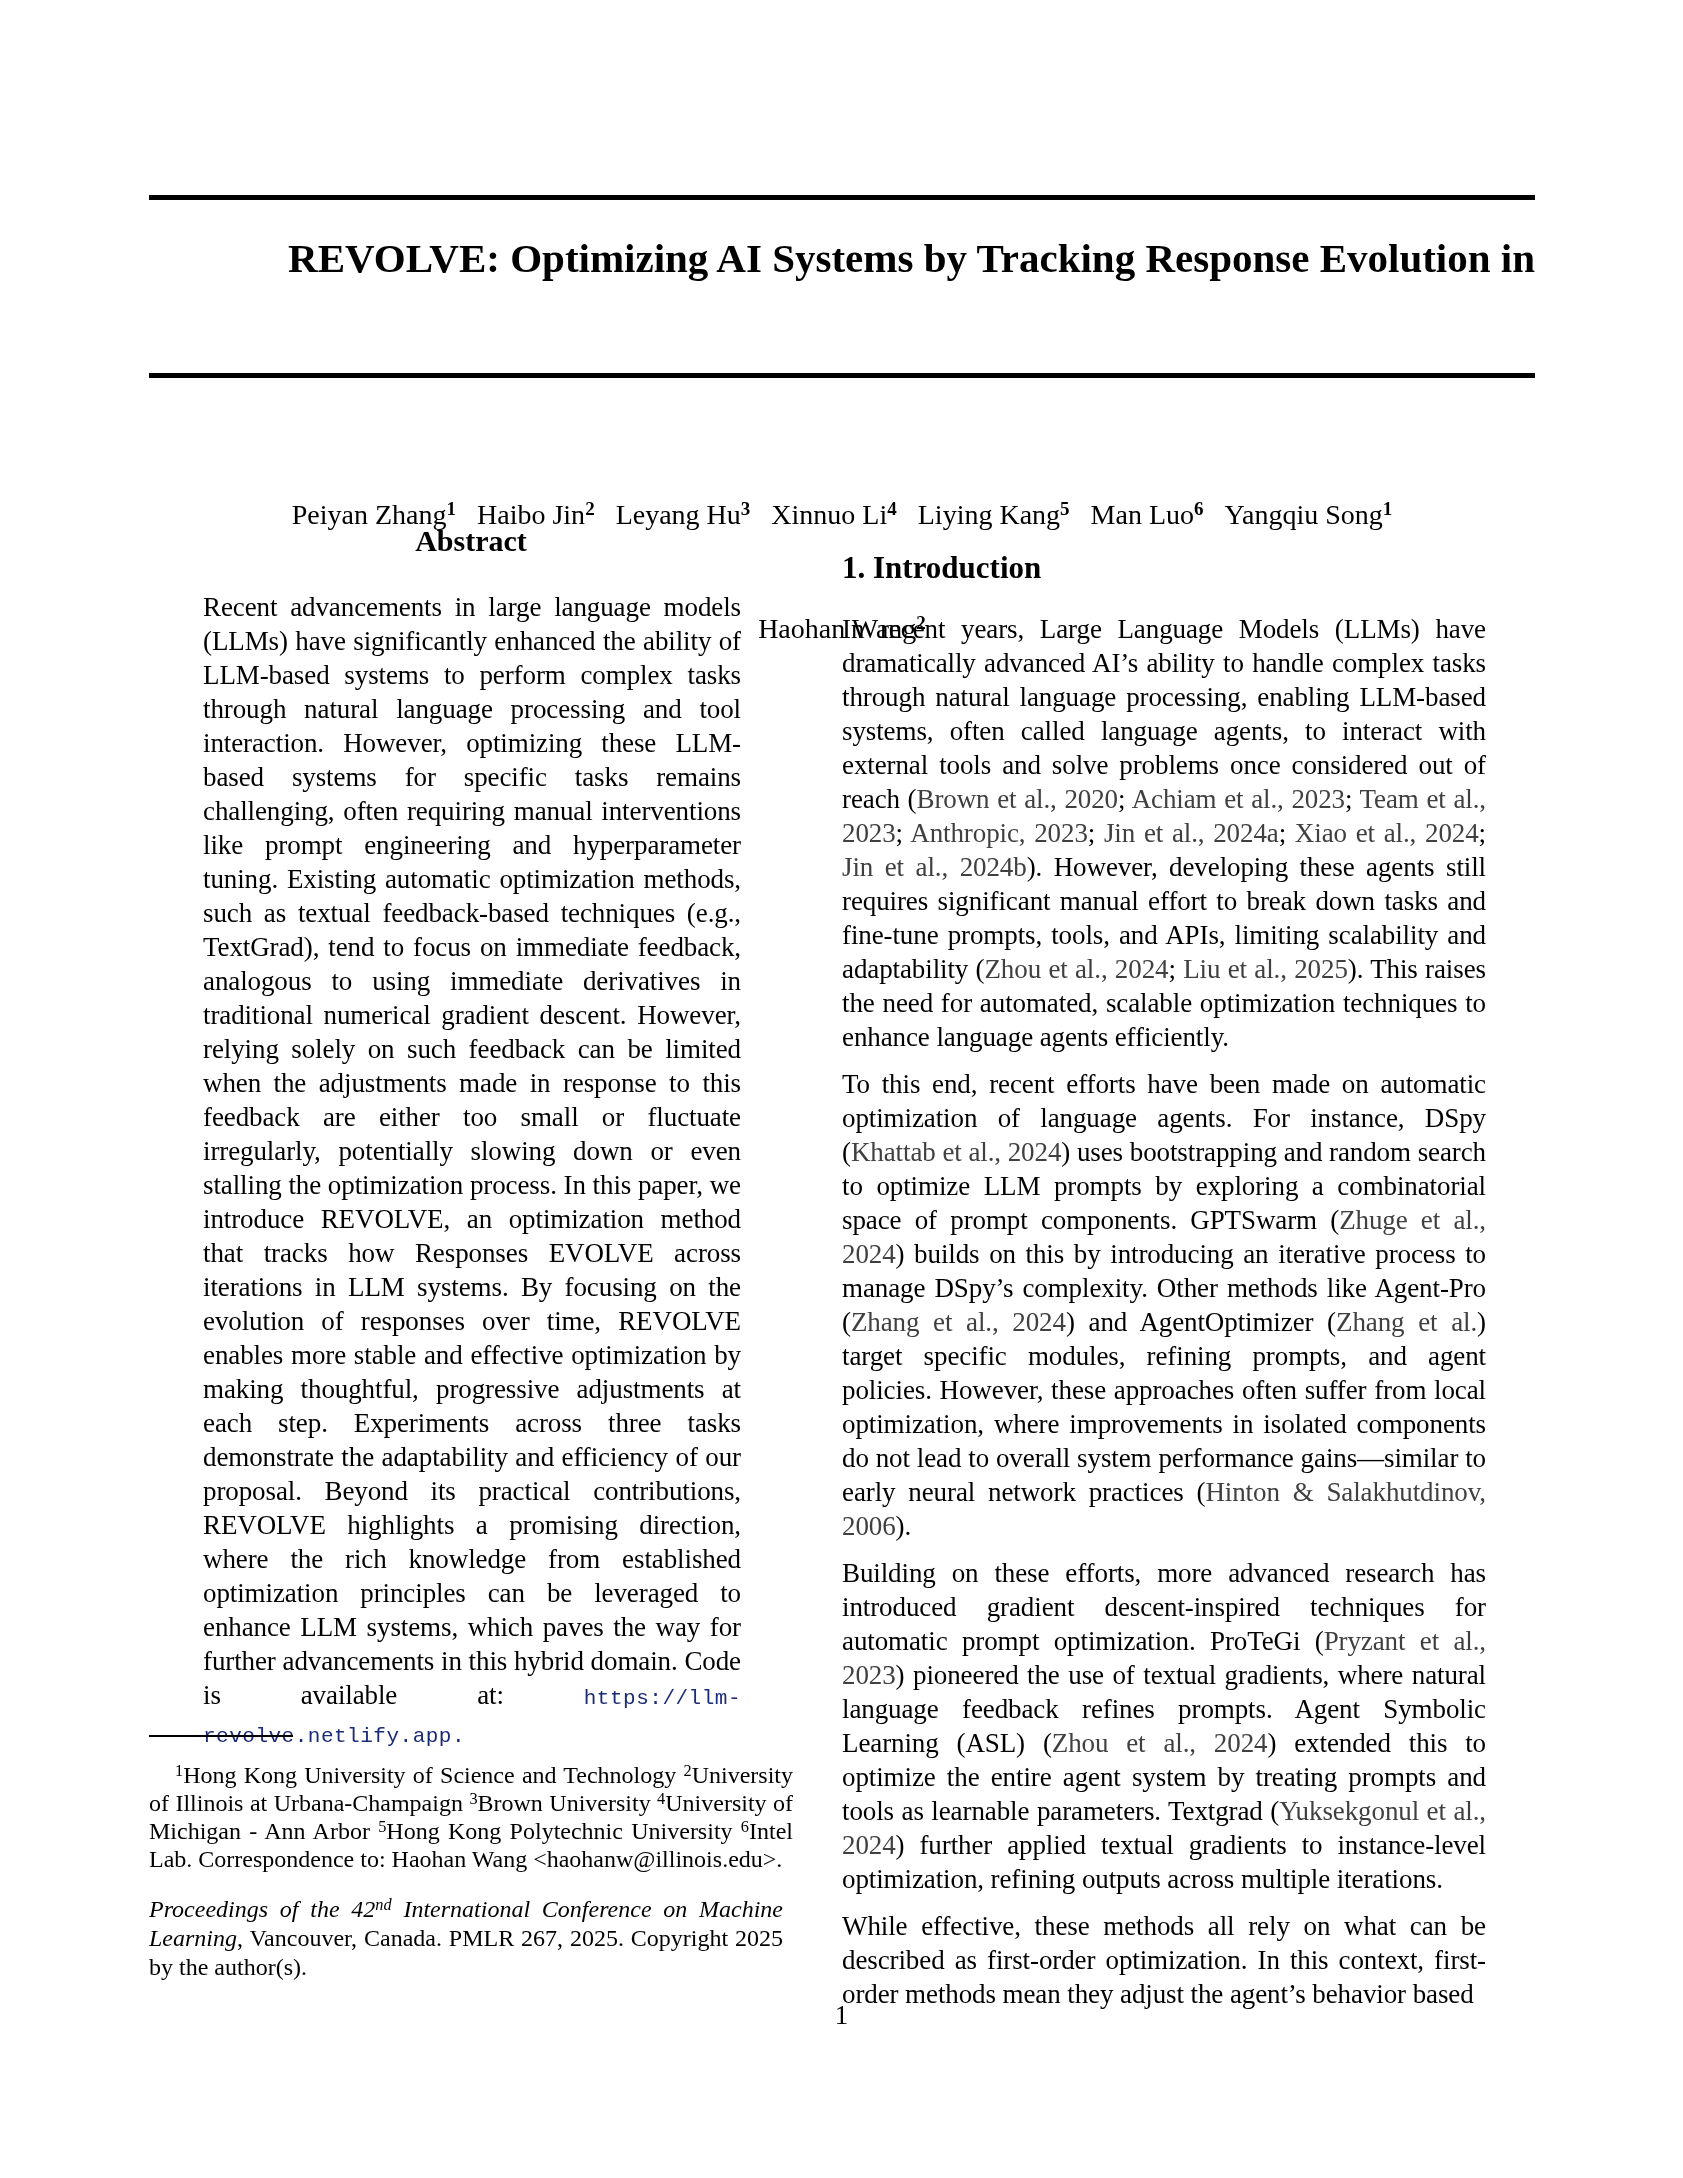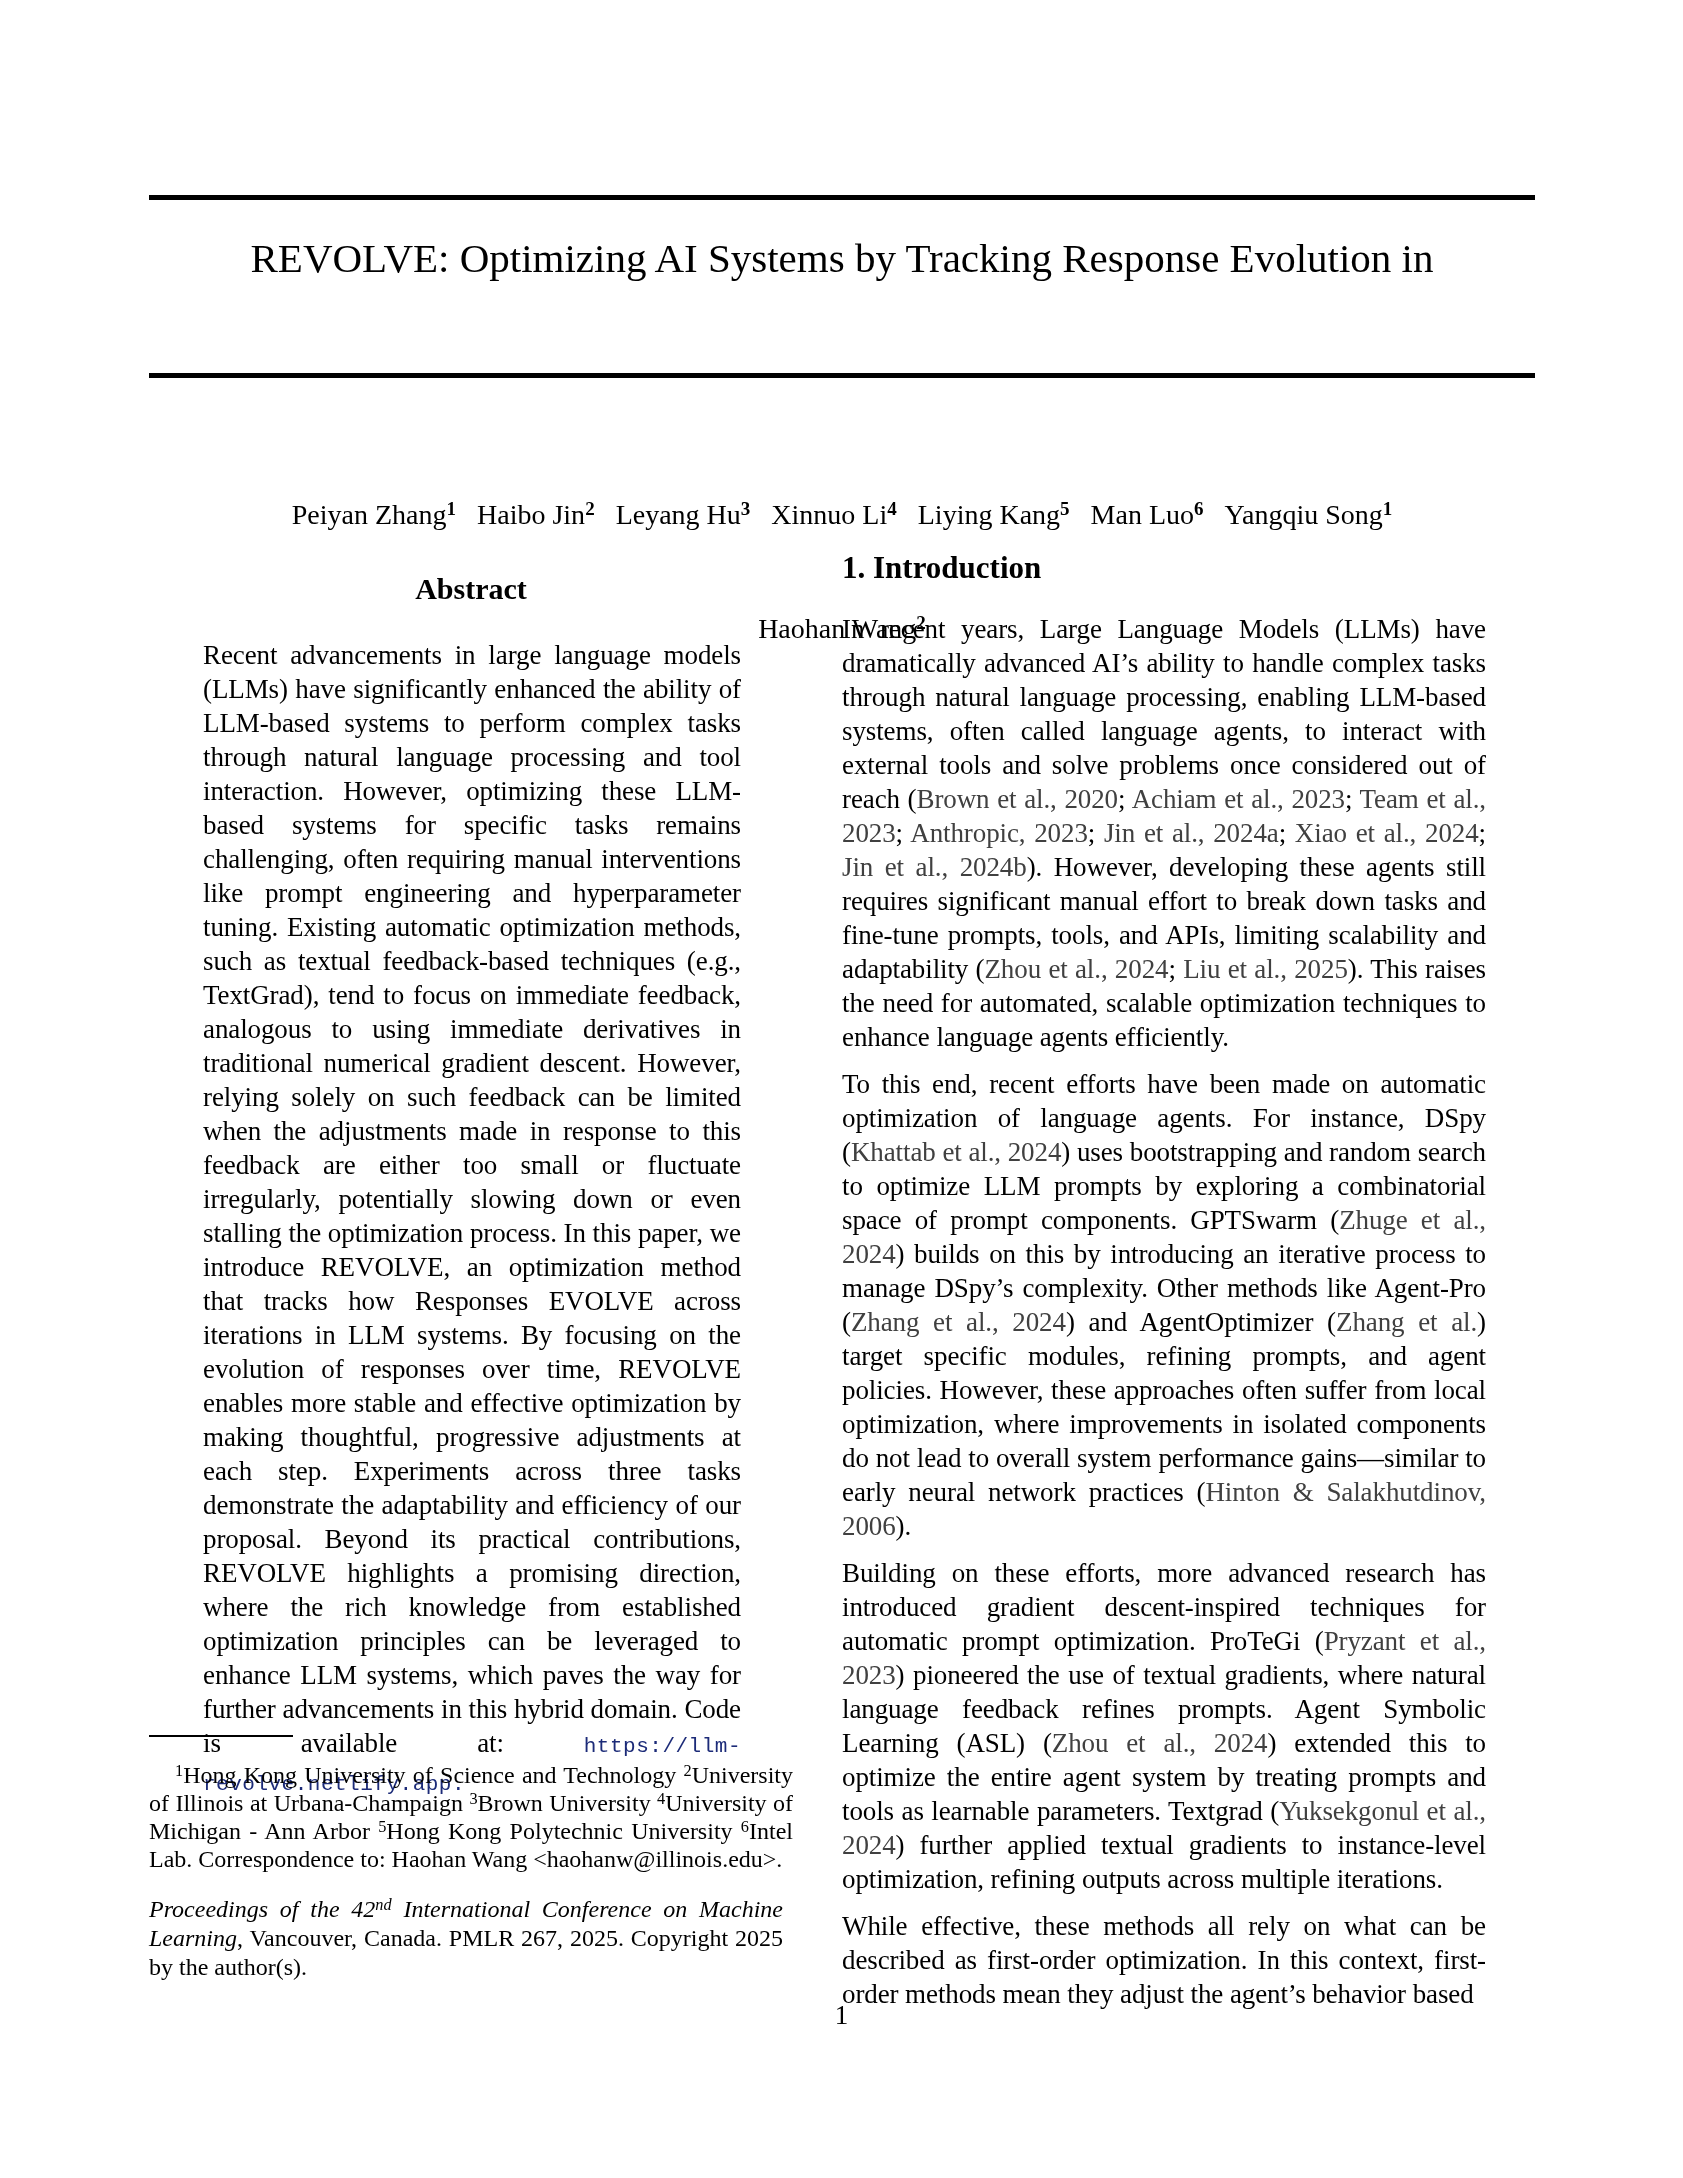--- a/index.html
+++ b/index.html
@@ -3,29 +3,29 @@
 <meta charset="utf-8">
 <style>
   html,body{margin:0;padding:0;background:#ffffff;}
   body{
     width:1683px;height:2178px;position:relative;overflow:hidden;
     font-family:"Liberation Serif", serif;color:#000;
   }
   .abs{position:absolute;}
   .rule{background:#000;}
   .title{
-    left:149px;top:224px;width:1386px;text-align:center;
-    font-size:41px;font-weight:normal;line-height:68px;
+    left:149px;top:224px;width:1386px;text-align:right;
+    font-size:41px;font-weight:bold;line-height:68px;
   }
   .authors{
     left:149px;top:420px;width:1386px;text-align:center;
     font-size:28px;font-weight:bold;line-height:38px;white-space:pre-wrap;
   }
   .col{width:644px;}
-  .col-left{left:149px;top:572px;}
+  .col-left{left:149px;top:524px;}
   .col-right{left:842px;top:550px;}
   .abstract-head{text-align:center;font-size:30px;font-weight:bold;margin:0;}
   .abstract-body{
     margin:32px 52px 0 54px;text-align:justify;
     font-size:27px;line-height:34px;letter-spacing:-0.1px;
     hyphens:auto;-webkit-hyphens:auto;
   }
   .section-head{font-size:31px;font-weight:bold;margin:0;}
   .body-paras{margin-top:26px;}
   .body-paras p{

